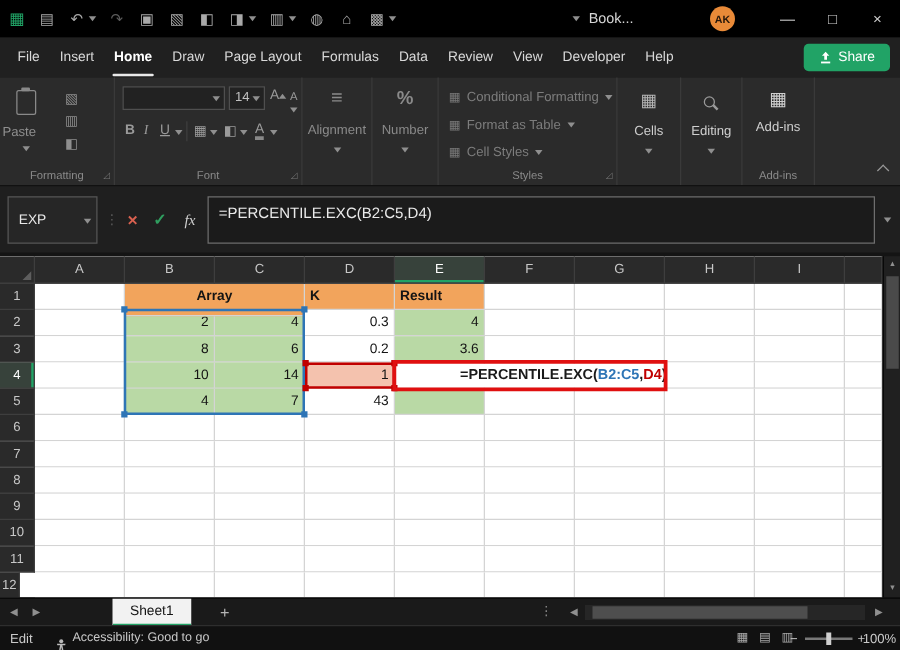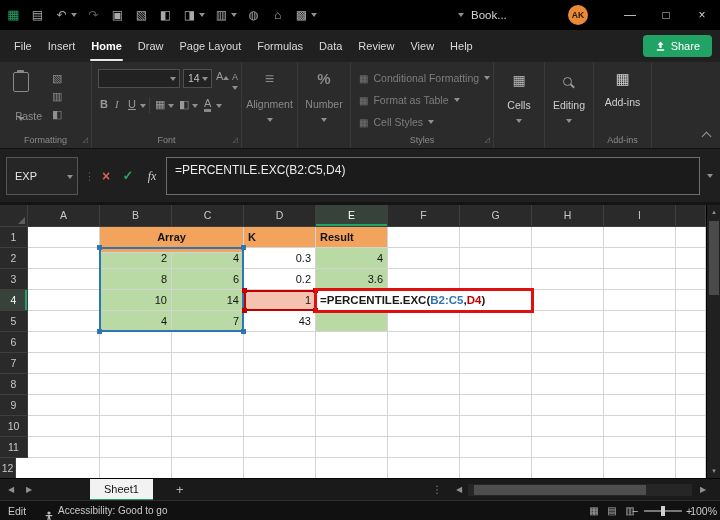--- a/index.html
+++ b/index.html
@@ -36,21 +36,21 @@
   .rgroup { position:absolute; top:0; height:86px; border-right:1px solid #3A3A3A; }
   .g-clip { left:0; width:92px; } .g-font { left:92px; width:150px; }
   .g-align { left:242px; width:56px; } .g-num { left:298px; width:53px; }
   .g-styles { left:351px; width:143px; } .g-cells { left:494px; width:51px; }
   .g-edit { left:545px; width:49px; } .g-addins { left:594px; width:58px; }
   .glabel { position:absolute; bottom:3px; left:0; width:100%; text-align:center; font-size:9px; color:#8a8a8a; }
   .launcher { position:absolute; right:3px; bottom:4px; font-size:7px; color:#777; }
   .dis { color:#8a8a8a; }
   .clipicon { position:absolute; left:13px; top:10px; width:16px; height:20px; border:1.5px solid #8a8a8a; border-radius:2px; }
   .clipicon::before { content:""; position:absolute; top:-3px; left:3px; width:7px; height:3px; background:#8a8a8a; border-radius:1px; }
-  .paste-label { position:absolute; left:2px; top:48px; width:40px; text-align:right; font-size:10.5px; color:#8f8f8f; }
+  .paste-label { position:absolute; left:2px; top:38px; width:40px; text-align:left; font-size:10.5px; color:#8f8f8f; }
   .paste-caret { position:absolute; left:18px; top:55px; }
   .mini { position:absolute; left:52px; font-size:11px; color:#8f8f8f; }
   .combo { position:absolute; background:#222; border:1px solid #4f4f4f; height:19px; font-size:10.5px; color:#c4c4c4; line-height:17px; padding:0 4px; }
   .combo .caret { position:absolute; right:3px; top:7px; }
   .fbtn { position:absolute; top:36px; font-size:11px; color:#9a9a9a; }
   .fbtn.b { font-weight:bold; }
   .fbtn.i { font-style:italic; font-family:"Liberation Serif", serif; }
   .fbtn.u { text-decoration:underline; }
   .fontcolor { border-bottom:3px solid #888; line-height:11px; }
   .rsep { position:absolute; top:35px; width:1px; height:16px; background:#3f3f3f; }
@@ -159,20 +159,21 @@
 <div class="tabrow">
   <span class="rtab">File</span>
   <span class="rtab">Insert</span>
   <span class="rtab active">Home</span>
   <span class="rtab">Draw</span>
   <span class="rtab">Page Layout</span>
   <span class="rtab">Formulas</span>
   <span class="rtab">Data</span>
   <span class="rtab">Review</span>
   <span class="rtab">View</span>
+  <span class="rtab">Developer</span>
   <span class="rtab">Help</span>
   <div class="share">
     <svg width="11" height="11" viewBox="0 0 12 12">
         <path d="M6 0.5 L9.2 4 H7.2 V7.5 H4.8 V4 H2.8 Z" fill="#fff"></path>
         <rect x="2" y="9" width="8" height="1.6" fill="#fff"></rect>
       </svg>
     <span>Share</span>
   </div>
 </div>
 
@@ -402,21 +403,21 @@
     <div class="cell" style="left: 100px; top: 253px; width: 72px; height: 21px;"></div>
     <div class="cell" style="left: 172px; top: 253px; width: 72px; height: 21px;"></div>
     <div class="cell" style="left: 244px; top: 253px; width: 72px; height: 21px;"></div>
     <div class="cell" style="left: 316px; top: 253px; width: 72px; height: 21px;"></div>
     <div class="cell" style="left: 388px; top: 253px; width: 72px; height: 21px;"></div>
     <div class="cell" style="left: 460px; top: 253px; width: 72px; height: 21px;"></div>
     <div class="cell" style="left: 532px; top: 253px; width: 72px; height: 21px;"></div>
     <div class="cell" style="left: 604px; top: 253px; width: 72px; height: 21px;"></div>
     <div class="cell" style="left: 676px; top: 253px; width: 30px; height: 21px;"></div>
     <div class="cell merged fill-orange" style="left: 100px; top: 22px; width: 144px; height: 26px;">Array</div>
-    <div class="formula-cell" style="left: 317px; top: 86px; width: 212px; height: 19px;"><span style="color: rgb(26, 26, 26);">=PERCENTILE.EXC(</span><span style="color: rgb(46, 117, 182);">B2:C5</span><span style="color: rgb(26, 26, 26);">,</span><span style="color: rgb(192, 0, 0);">D4</span><span style="color: rgb(26, 26, 26);">)</span></div>
+    <div class="formula-cell" style="left: 317px; top: 86px; width: 212px; height: 19px;"><span style="color: rgb(26, 26, 26); margin-left: 48px;">=PERCENTILE.EXC(</span><span style="color: rgb(46, 117, 182);">B2:C5</span><span style="color: rgb(26, 26, 26);">,</span><span style="color: rgb(192, 0, 0);">D4</span><span style="color: rgb(26, 26, 26);">)</span></div>
     <div class="sel-blue" style="left: 99px; top: 42px; width: 145px; height: 85px;"></div>
     <div class="handle" style="left: 97px; top: 40px; width: 5px; height: 5px; background: rgb(46, 117, 182);"></div>
     <div class="handle" style="left: 241px; top: 40px; width: 5px; height: 5px; background: rgb(46, 117, 182);"></div>
     <div class="handle" style="left: 97px; top: 124px; width: 5px; height: 5px; background: rgb(46, 117, 182);"></div>
     <div class="handle" style="left: 241px; top: 124px; width: 5px; height: 5px; background: rgb(46, 117, 182);"></div>
     <div class="ref-red" style="left: 244px; top: 85px; width: 72px; height: 21px;"></div>
     <div class="handle" style="left: 242px; top: 83px; width: 5px; height: 5px; background: rgb(192, 0, 0);"></div>
     <div class="handle" style="left: 313px; top: 83px; width: 5px; height: 5px; background: rgb(192, 0, 0);"></div>
     <div class="handle" style="left: 242px; top: 103px; width: 5px; height: 5px; background: rgb(192, 0, 0);"></div>
     <div class="handle" style="left: 313px; top: 103px; width: 5px; height: 5px; background: rgb(192, 0, 0);"></div>

